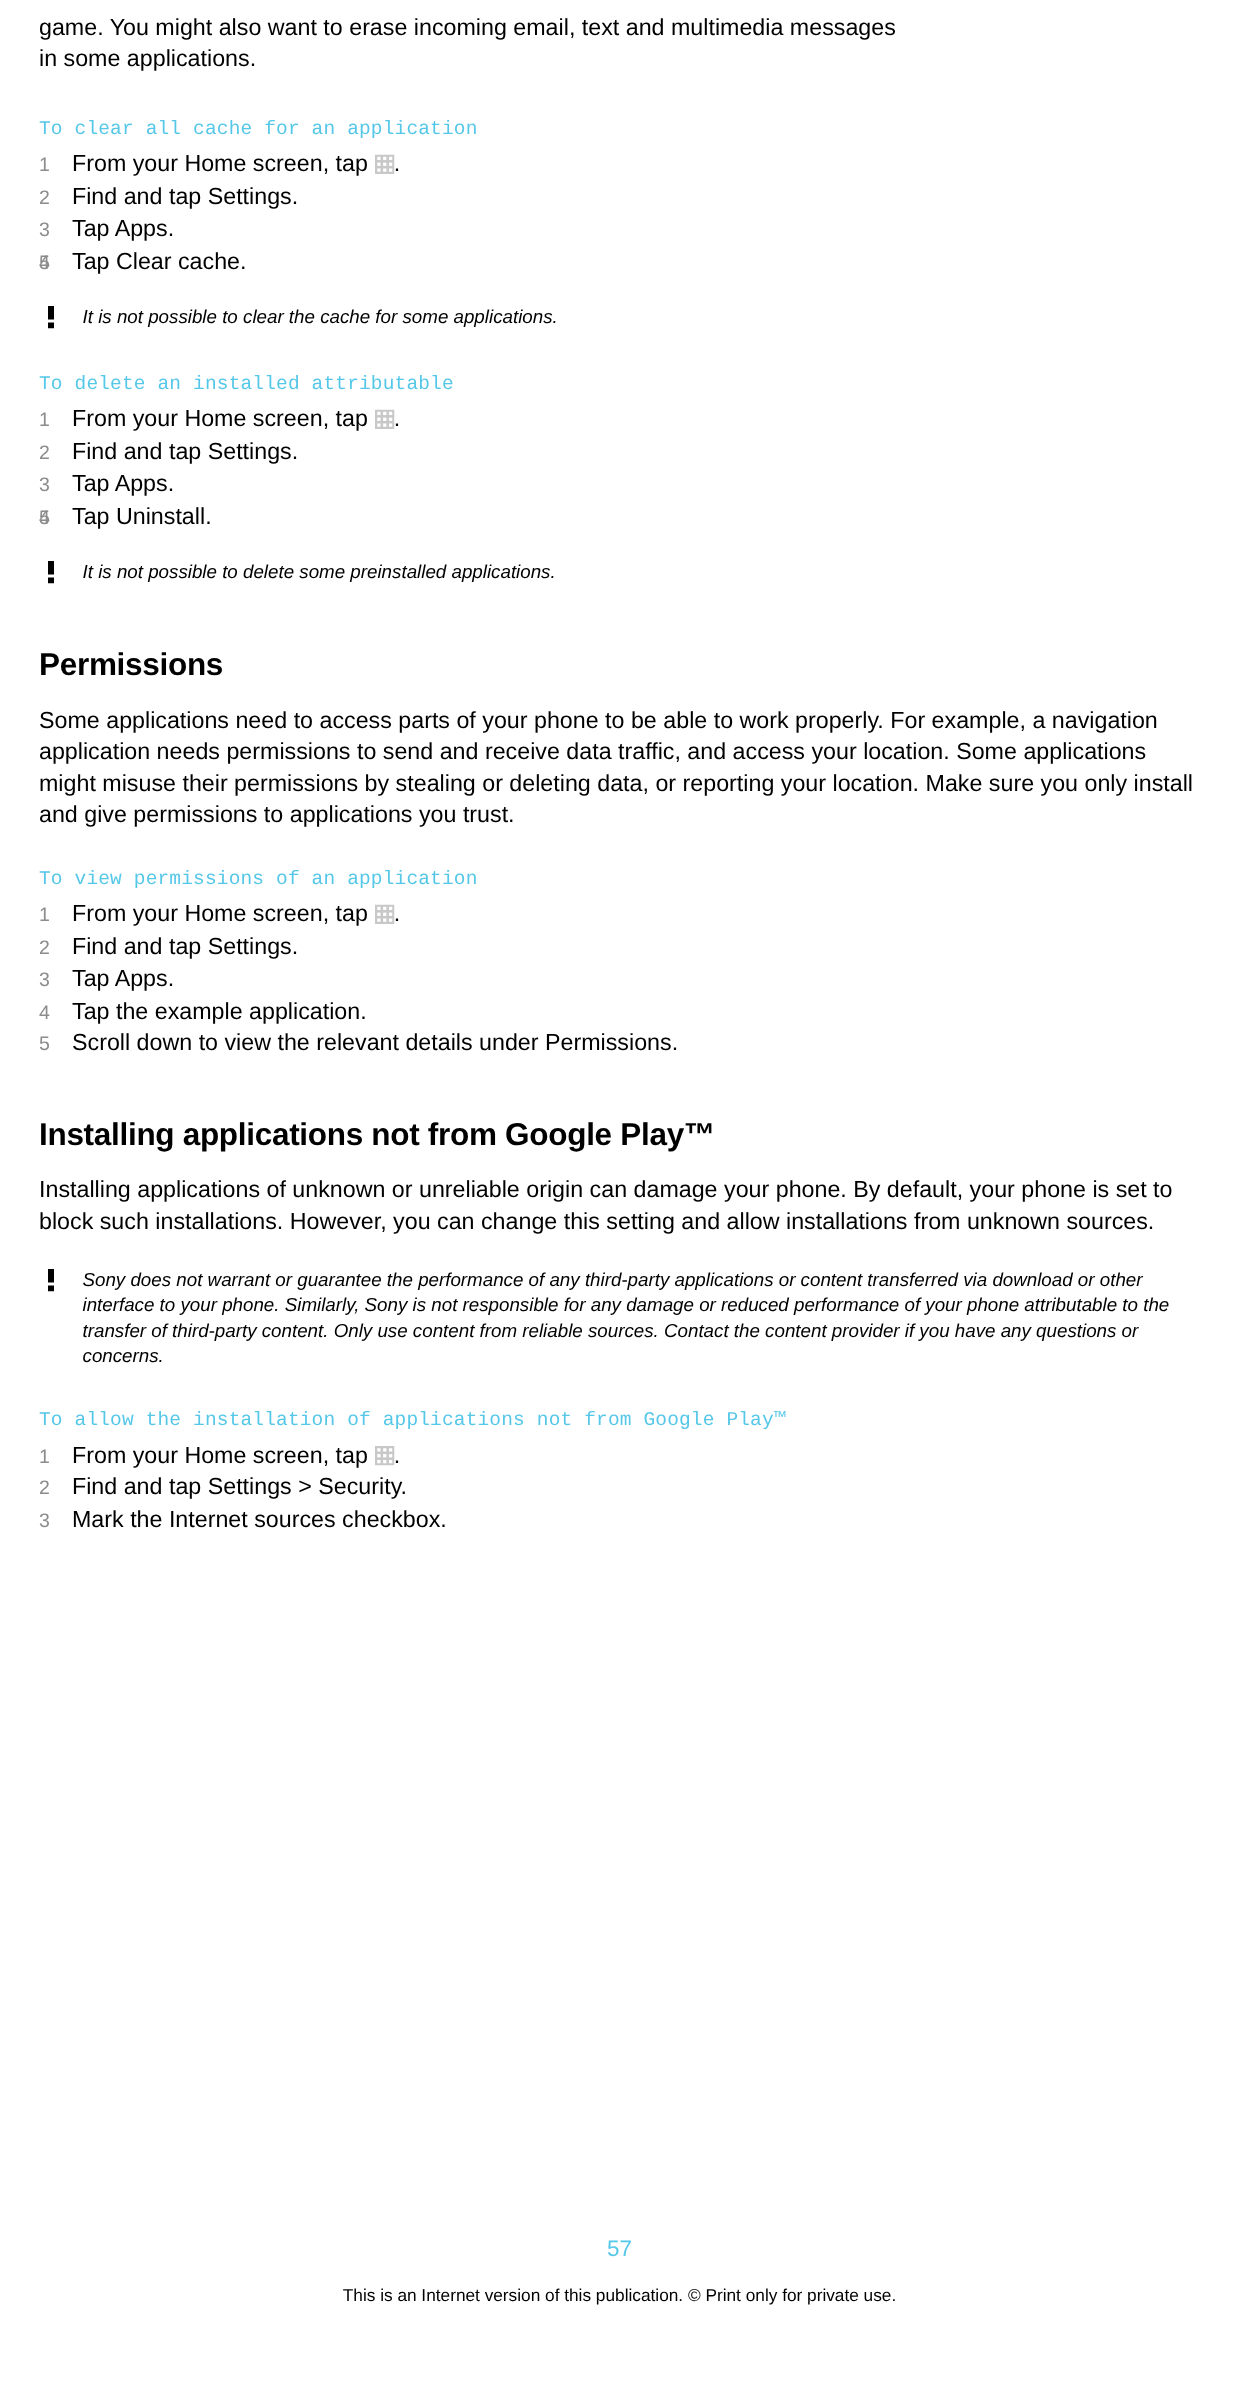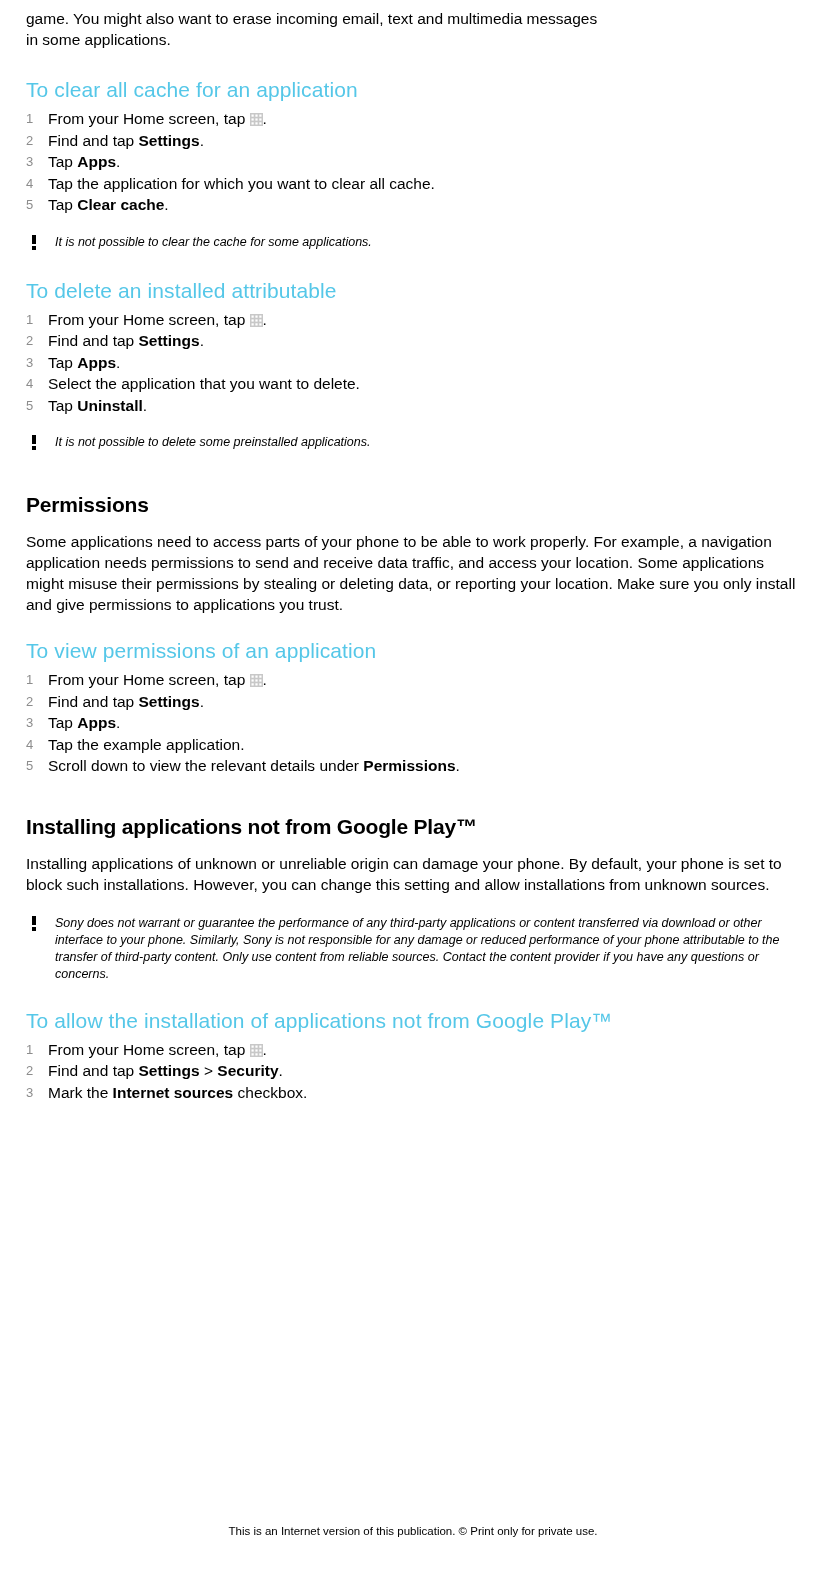--- a/index.html
+++ b/index.html
@@ -29,25 +29,26 @@
     color: #000;
   }
   h2.section-heading {
     font-size: 21px;
     font-weight: bold;
     margin: 0;
     color: #000;
     letter-spacing: -0.2px;
   }
   h3.task-heading {
-    font-size: 21px;
+    font-size: 13px;
     font-weight: normal;
     margin: 0;
     color: #55c7e8;
     letter-spacing: 0.1px;
+    font-family: Liberation Mono, monospace;
   }
   ol.steps {
     margin: 0;
     padding: 0;
     list-style: none;
   }
   ol.steps li {
     position: relative;
     font-size: 15.5px;
     line-height: 21.5px;
@@ -57,21 +58,21 @@
   ol.steps li .num {
     position: absolute;
     left: 0;
     top: 0;
     width: 16px;
     text-align: left;
     color: #8c8c8c;
     font-size: 13px;
   }
   ol.steps li b {
-    font-weight: bold;
+    font-weight: normal;
   }
   .note {
     position: relative;
     padding-left: 29px;
     font-size: 12.5px;
     line-height: 17px;
     color: #000;
     font-style: italic;
   }
   .note .bang {
@@ -139,21 +140,21 @@
                 <rect x="1.5" y="5.4" width="2.2" height="2.2"></rect>
                 <rect x="5.4" y="5.4" width="2.2" height="2.2"></rect>
                 <rect x="9.3" y="5.4" width="2.2" height="2.2"></rect>
                 <rect x="1.5" y="9.3" width="2.2" height="2.2"></rect>
                 <rect x="5.4" y="9.3" width="2.2" height="2.2"></rect>
                 <rect x="9.3" y="9.3" width="2.2" height="2.2"></rect>
               </g>
             </svg></span>.</span></li>
     <li><span class="num">2</span><span class="step-text">Find and tap <b>Settings</b>.</span></li>
     <li><span class="num">3</span><span class="step-text">Tap <b>Apps</b>.</span></li>
-    <li><span class="num">4</span><span class="step-text">Tap the application for which you want to clear all cache.</span></li>
+    <li><span class="num">4</span></li>
     <li><span class="num">5</span><span class="step-text">Tap <b>Clear cache</b>.</span></li>
   </ol>
 
   <div class="spacer-md"></div>
 
   <div class="note">
     <span class="bang">
       <svg width="12" height="15" viewBox="0 0 12 15">
           <rect x="4" y="0" width="4" height="9" fill="#000"></rect>
           <rect x="4" y="11" width="4" height="4" fill="#000"></rect>
@@ -176,21 +177,21 @@
                 <rect x="1.5" y="5.4" width="2.2" height="2.2"></rect>
                 <rect x="5.4" y="5.4" width="2.2" height="2.2"></rect>
                 <rect x="9.3" y="5.4" width="2.2" height="2.2"></rect>
                 <rect x="1.5" y="9.3" width="2.2" height="2.2"></rect>
                 <rect x="5.4" y="9.3" width="2.2" height="2.2"></rect>
                 <rect x="9.3" y="9.3" width="2.2" height="2.2"></rect>
               </g>
             </svg></span>.</span></li>
     <li><span class="num">2</span><span class="step-text">Find and tap <b>Settings</b>.</span></li>
     <li><span class="num">3</span><span class="step-text">Tap <b>Apps</b>.</span></li>
-    <li><span class="num">4</span><span class="step-text">Select the application that you want to delete.</span></li>
+    <li><span class="num">4</span></li>
     <li><span class="num">5</span><span class="step-text">Tap <b>Uninstall</b>.</span></li>
   </ol>
 
   <div class="spacer-md"></div>
 
   <div class="note">
     <span class="bang">
       <svg width="12" height="15" viewBox="0 0 12 15">
           <rect x="4" y="0" width="4" height="9" fill="#000"></rect>
           <rect x="4" y="11" width="4" height="4" fill="#000"></rect>
@@ -264,15 +265,16 @@
                 <rect x="9.3" y="5.4" width="2.2" height="2.2"></rect>
                 <rect x="1.5" y="9.3" width="2.2" height="2.2"></rect>
                 <rect x="5.4" y="9.3" width="2.2" height="2.2"></rect>
                 <rect x="9.3" y="9.3" width="2.2" height="2.2"></rect>
               </g>
             </svg></span>.</span></li>
     <li><span class="num">2</span><span class="step-text">Find and tap <b>Settings</b> <span class="gt">&gt;</span> <b>Security</b>.</span></li>
     <li><span class="num">3</span><span class="step-text">Mark the <b>Internet sources</b> checkbox.</span></li>
   </ol>
 
+  <div class="page-number">57</div>
   <div class="footer-note">This is an Internet version of this publication. © Print only for private use.</div>
 
 </div>
 
 </body></html>

